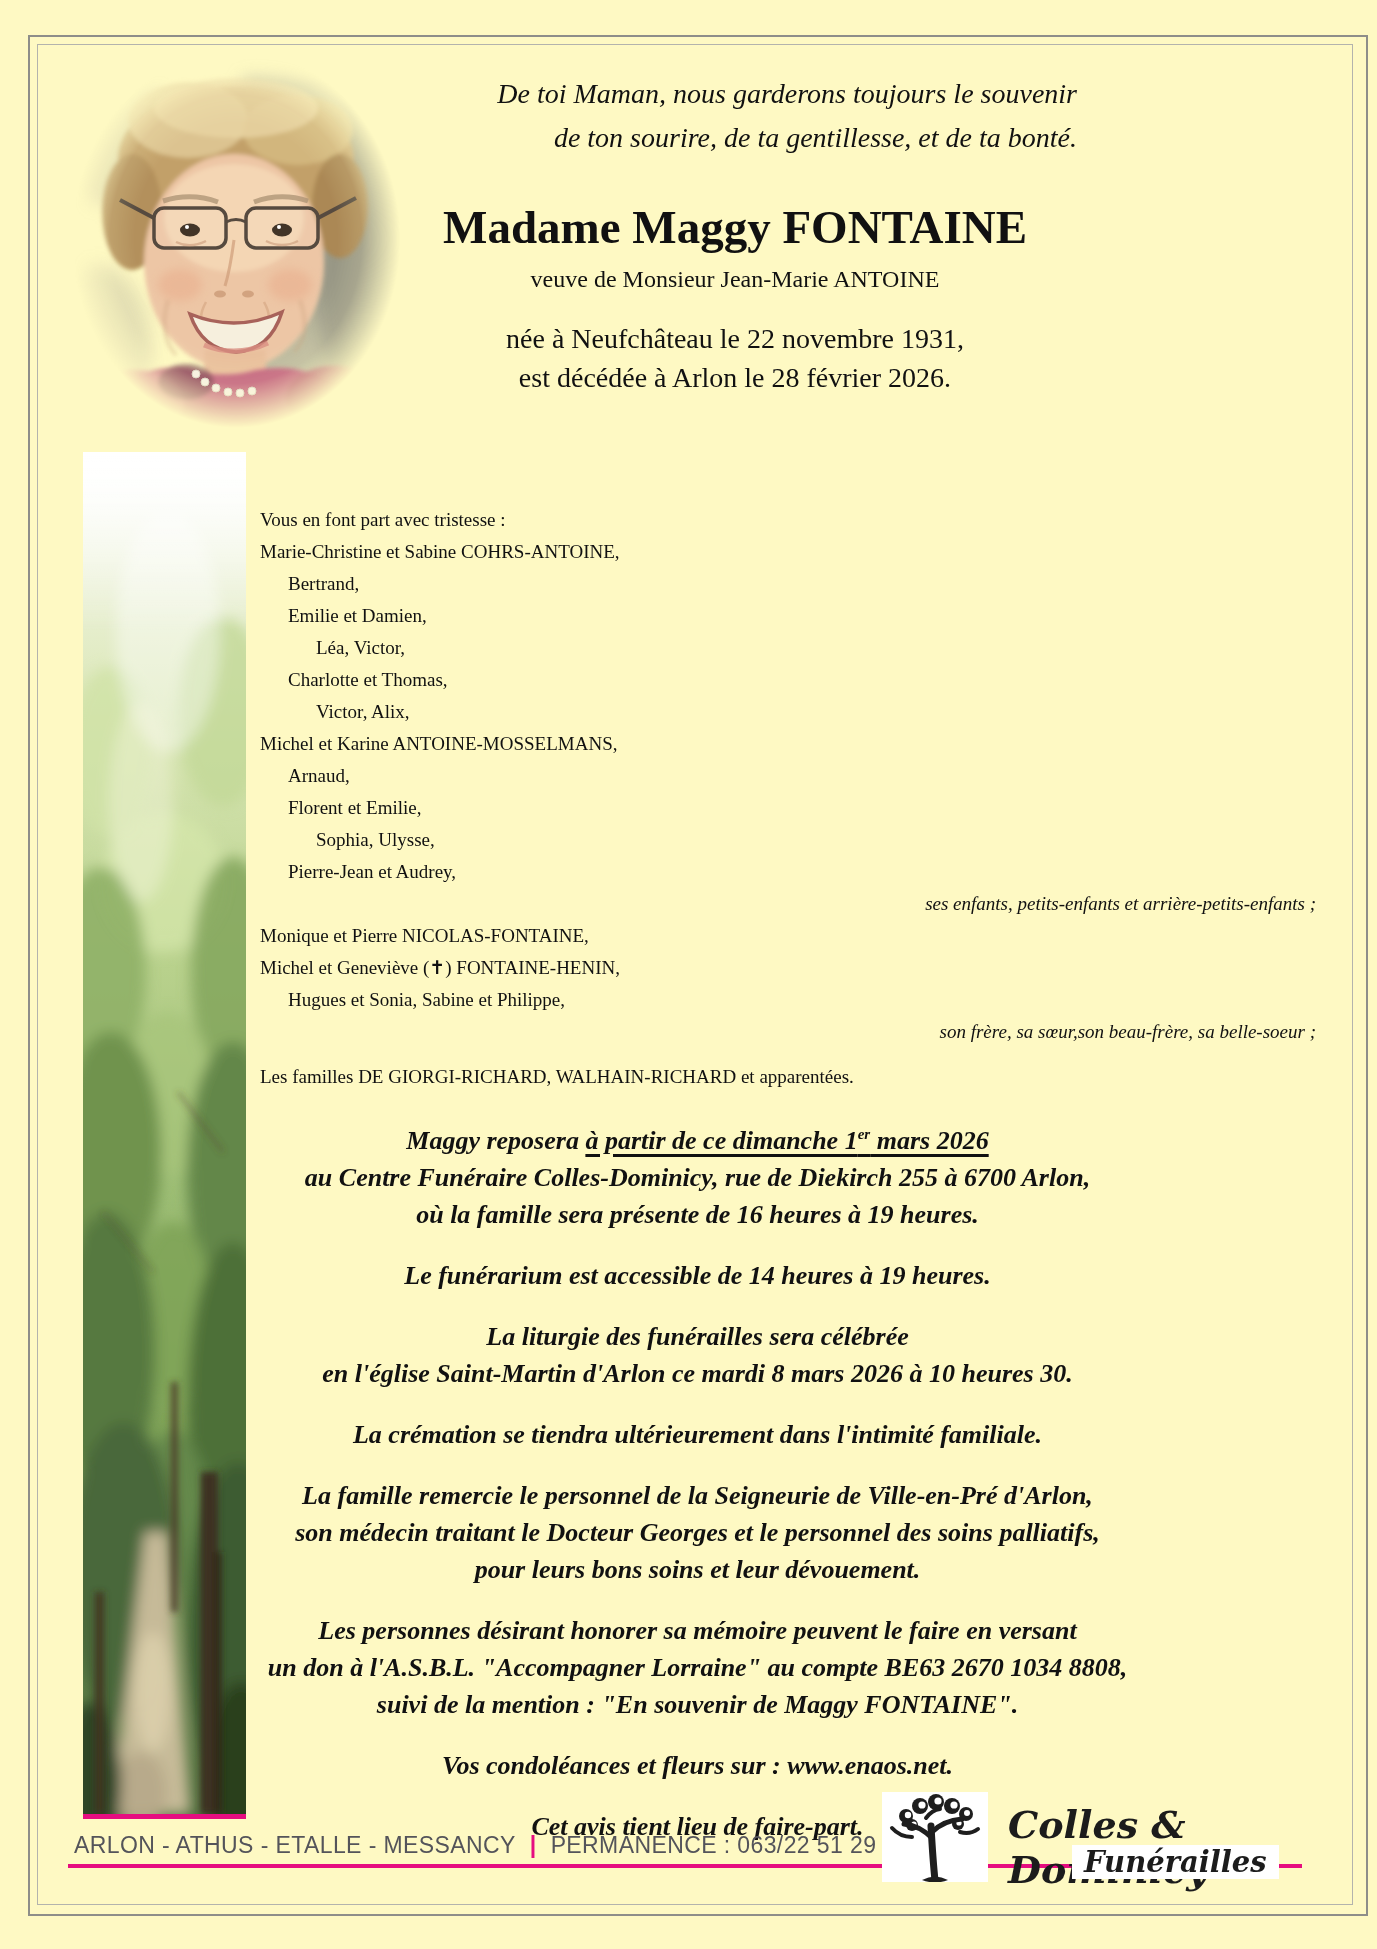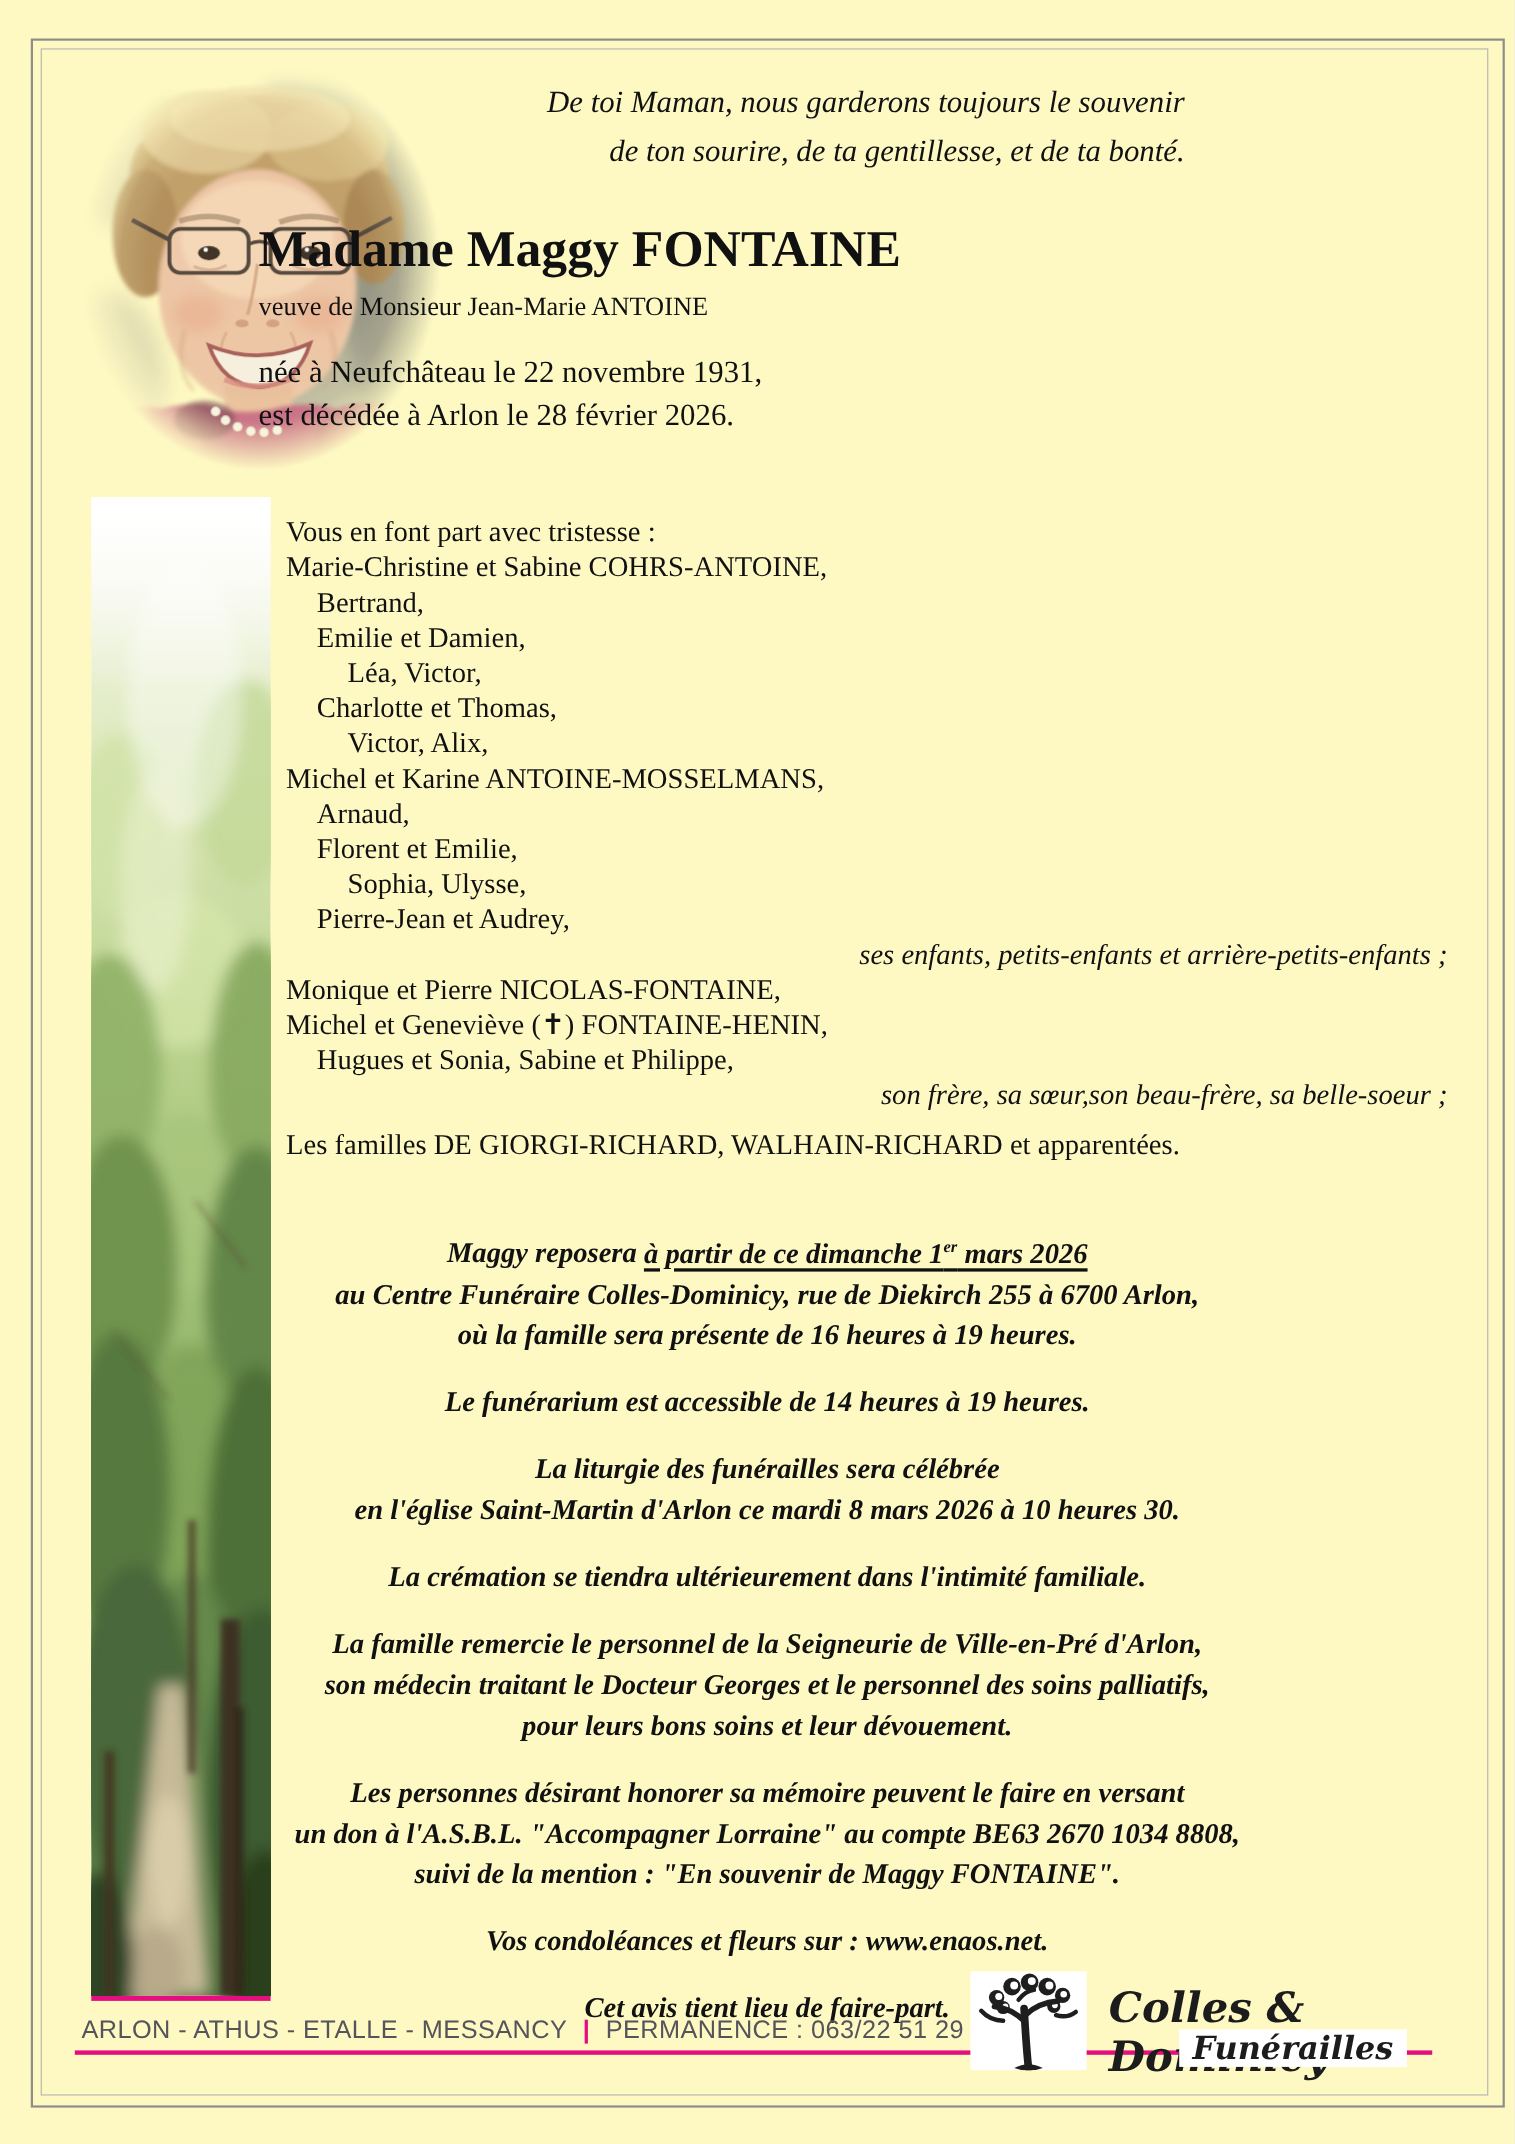--- a/index.html
+++ b/index.html
@@ -22,27 +22,27 @@
   .portrait svg{display:block;}
 
   
   .forest{position:absolute;left:83px;top:452px;width:163px;height:1362px;
     border-bottom:5px solid var(--accent,#e60d80);}
   .forest svg{display:block;}
 
   .epigraph{position:absolute;top:72px;right:300px;text-align:right;
     font-style:italic;font-size:28px;line-height:44px;}
 
-  .header{position:absolute;left:235px;top:200px;width:1000px;}
+  .header{position:absolute;left:235px;top:200px;width:1000px;text-align:center;}
   .title{font-size:47px;font-weight:bold;}
   .subtitle{font-size:24px;margin-top:12px;}
   .vitals{margin-top:26px;font-size:28px;line-height:39px;}
 
-  .family{position:absolute;left:260px;top:468px;width:1056px;
-    font-size:26px;line-height:32px;}
+  .family{position:absolute;left:260px;top:504px;width:1056px;
+    font-size:19px;line-height:32px;}
   .fam-line.i1{padding-left:28px;}
   .fam-line.i2{padding-left:56px;}
   .relation{text-align:right;font-style:italic;}
   .families-line{margin-top:13px;}
 
   .notices{position:absolute;left:205px;top:1116px;width:985px;text-align:center;
     font-size:26px;font-weight:bold;line-height:37px;}
   .notice{margin:0 0 24px 0;font-style:italic;}
   .u{text-decoration:underline;text-decoration-thickness:2.5px;text-underline-offset:5px;}
   .notices sup{font-size:0.58em;}

